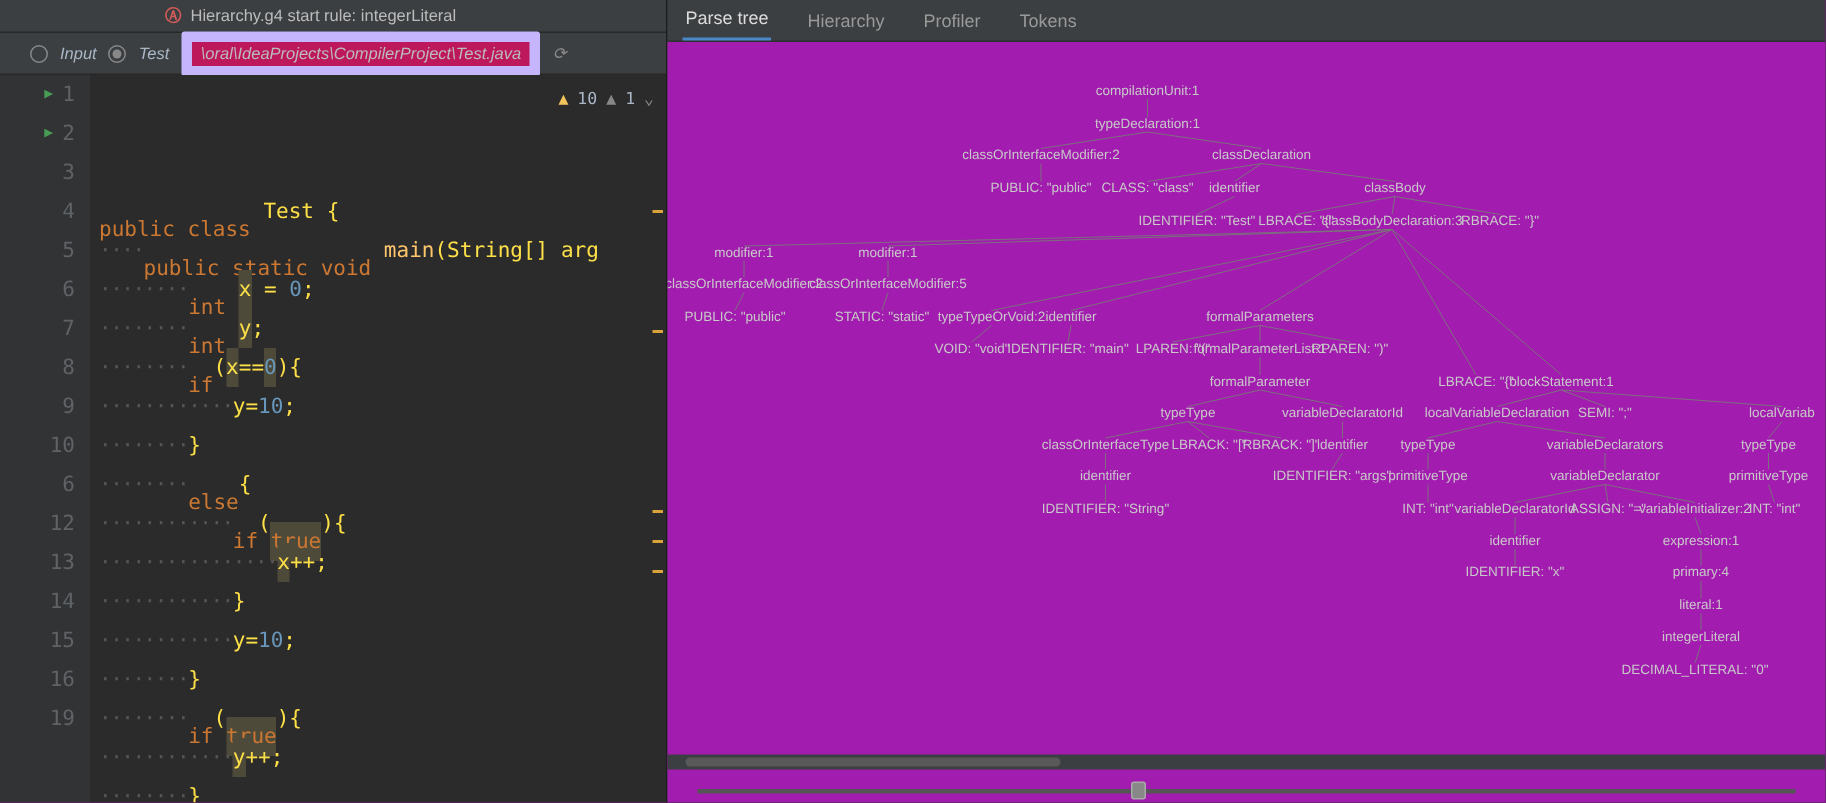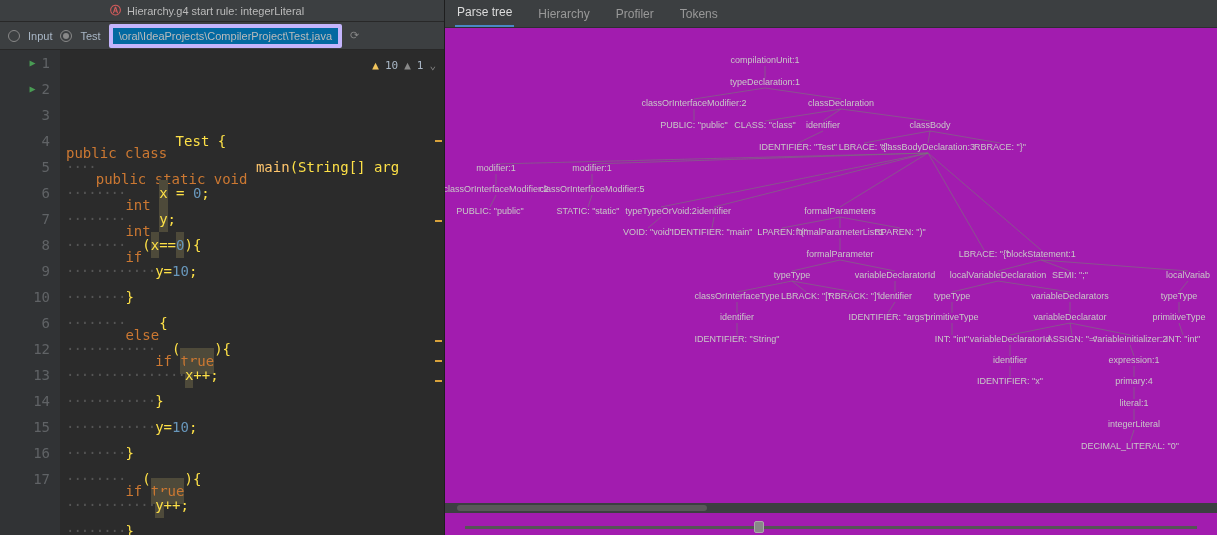--- a/index.html
+++ b/index.html
@@ -34,33 +34,34 @@
 .title-bar .a-icon {
   color: #d15b5b;
   font-weight: bold;
   margin-right: 6px;
 }
 .toolbar {
   height: 28px;
   background: #3c3f41;
   display: flex;
   align-items: center;
-  padding: 0 8px;
+  padding: 0 20px;
   gap: 8px;
   border-bottom: 1px solid #282828;
   font-size: 11px;
+  font-style: italic;
 }
 .radio {
   width: 12px; height: 12px; border-radius: 50%; border: 1px solid #888;
   display: inline-flex; align-items: center; justify-content: center;
 }
 .radio.checked::after { content:""; width:6px; height:6px; border-radius:50%; background:#888; }
 .path-box {
-  background: #0369a1;
-  border: 4px solid #c4b5fd;
+  background: #be185d;
+  border: 7px solid #c4b5fd;
   padding: 2px 6px;
   color: #bbbbbb;
   font-size: 11px;
   border-radius: 2px;
 }
 .refresh-icon {
   color: #888;
   cursor: pointer;
 }
 .editor-area {
@@ -234,21 +235,21 @@
         <div class="ln">
           <span>14</span>
         </div>
         <div class="ln">
           <span>15</span>
         </div>
         <div class="ln">
           <span>16</span>
         </div>
         <div class="ln">
-          <span>17</span>
+          <span>19</span>
         </div>
       </div>
     <div class="code" id="code">
       <div class="warnings">
         <span class="warn-tri">▲</span>
         <span>10</span>
         <span class="warn-w">▲</span>
         <span>1</span>
         <span class="chev">⌄</span>
       </div>

